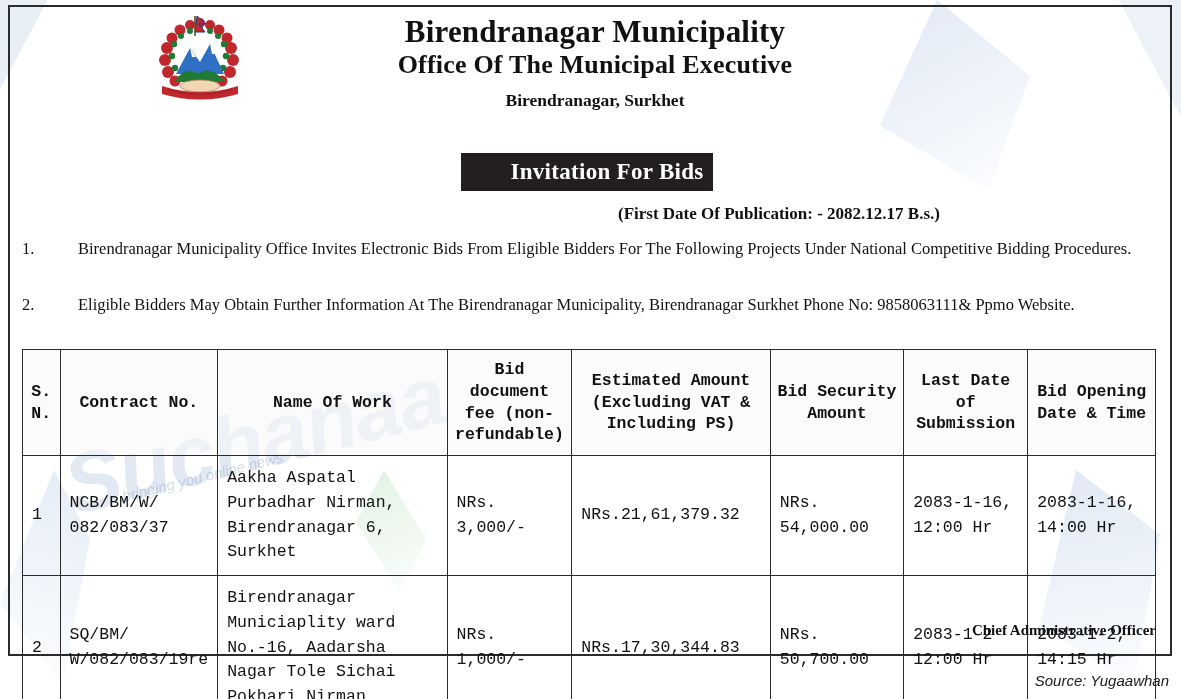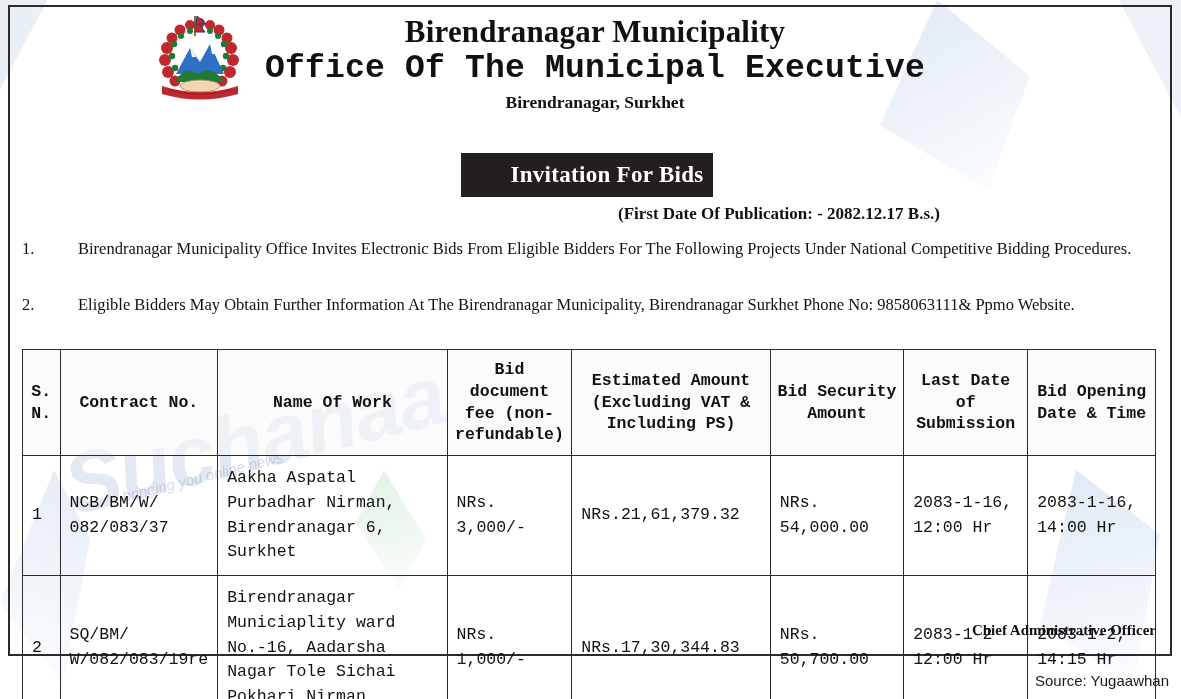--- a/index.html
+++ b/index.html
@@ -84,30 +84,30 @@
   }
   .hdr-title-wrap {
     position: absolute; left: 250px; top: 14px; width: 690px;
     text-align: center;
   }
   .org-line1 {
     font-size: 31px; font-weight: bold; color: #111;
     line-height: 1.15; letter-spacing: 0.2px;
   }
   .org-line2 {
-    font-size: 33px; font-weight: bold; color: #111;
-    line-height: 1.15; letter-spacing: 0.2px; font-family: Liberation Mono, monospace;
+    font-size: 26px; font-weight: bold; color: #111;
+    line-height: 1.15; letter-spacing: 0.2px;
   }
   .org-addr1, .org-addr2 {
     font-size: 17.5px; font-weight: bold; color: #111;
-    line-height: 1.45; margin-top: 2px;
+    line-height: 1.45; margin-top: 8px;
   }
   .ifb-banner {
     position: absolute; left: 461px; top: 153px;
-    width: 252px; height: 44px;
+    width: 252px; height: 38px;
     background: #231f1f;
     display: flex; align-items: center; justify-content: center; padding-left: 40px;
   }
   .ifb-banner span {
     color: #ffffff; font-size: 23px; font-weight: bold;
     letter-spacing: 0.3px;
   }
   .pub-date {
     position: absolute; left: 250px; top: 204px; width: 690px;
     text-align: right;
@@ -169,21 +169,21 @@
   .col-open { width: 131px; }
 
   
   .cao {
     position: absolute; right: 25px; top: 622px;
     font-size: 15px; font-weight: bold; color: #111;
   }
   .source {
     position: absolute; right: 12px; top: 672px;
     font-family: "Liberation Sans", sans-serif;
-    font-size: 15px; color: #1a1a1a;
+    font-size: 15px; font-style: italic; color: #1a1a1a;
   }
 </style>
 </head>
 <body>
 
 <div id="page">
 
   <div class="scan-tint"></div>
 
   <div class="wm wm-blue-r"></div>

